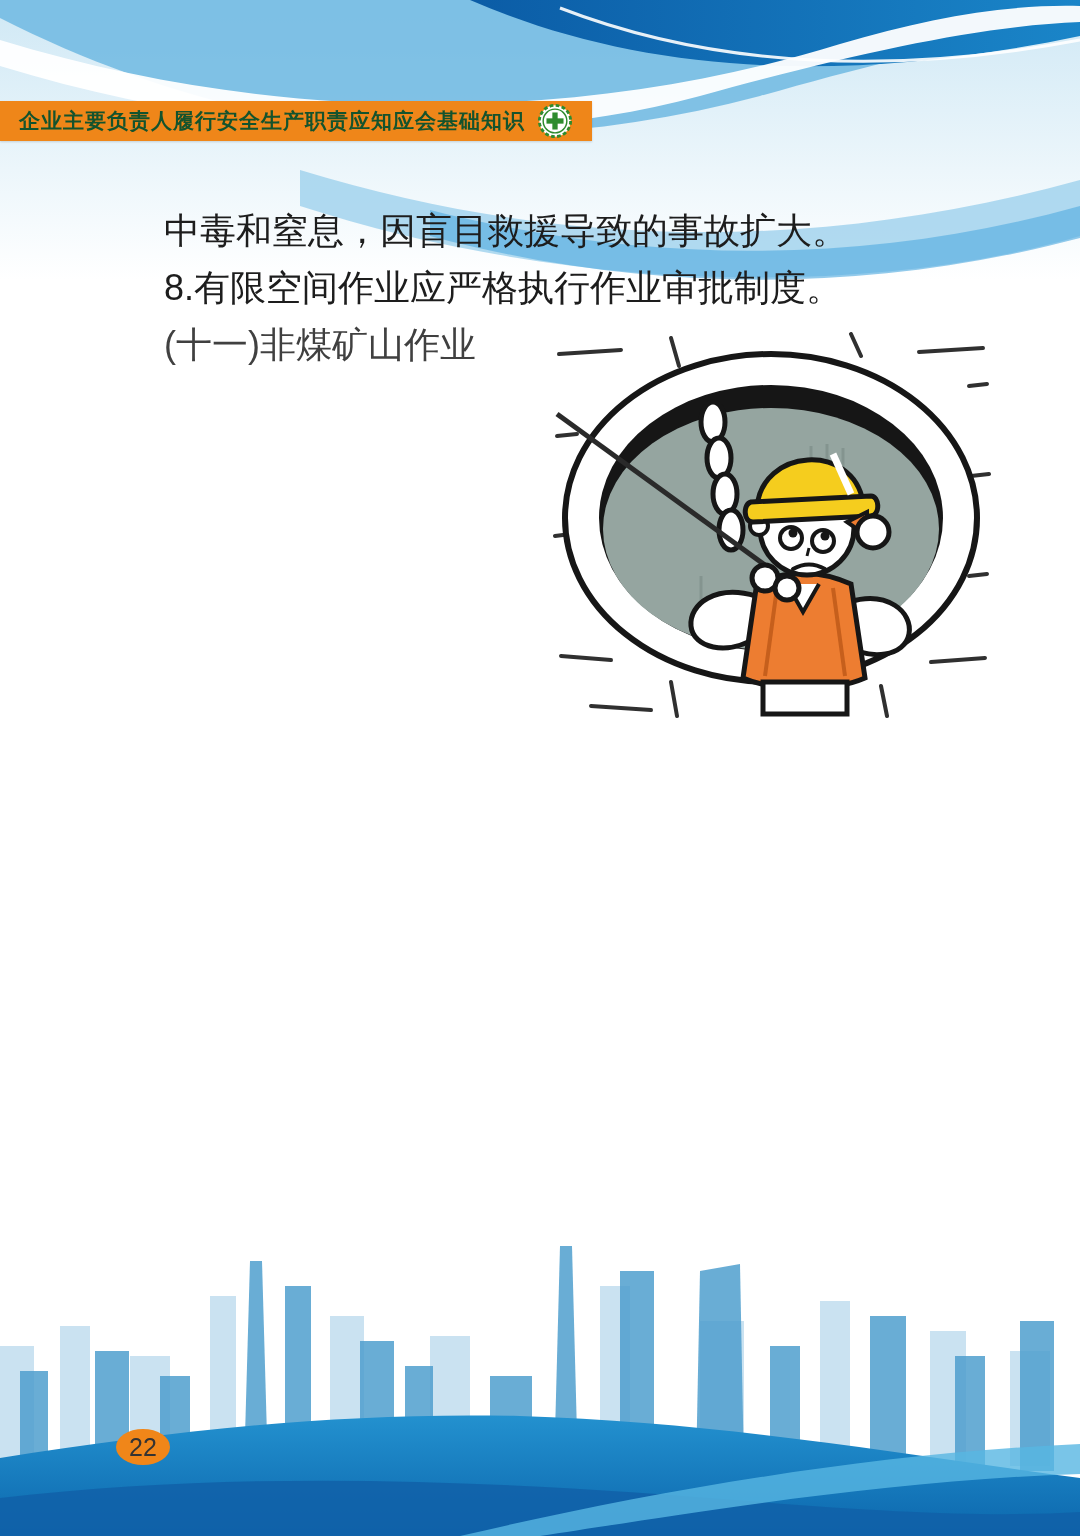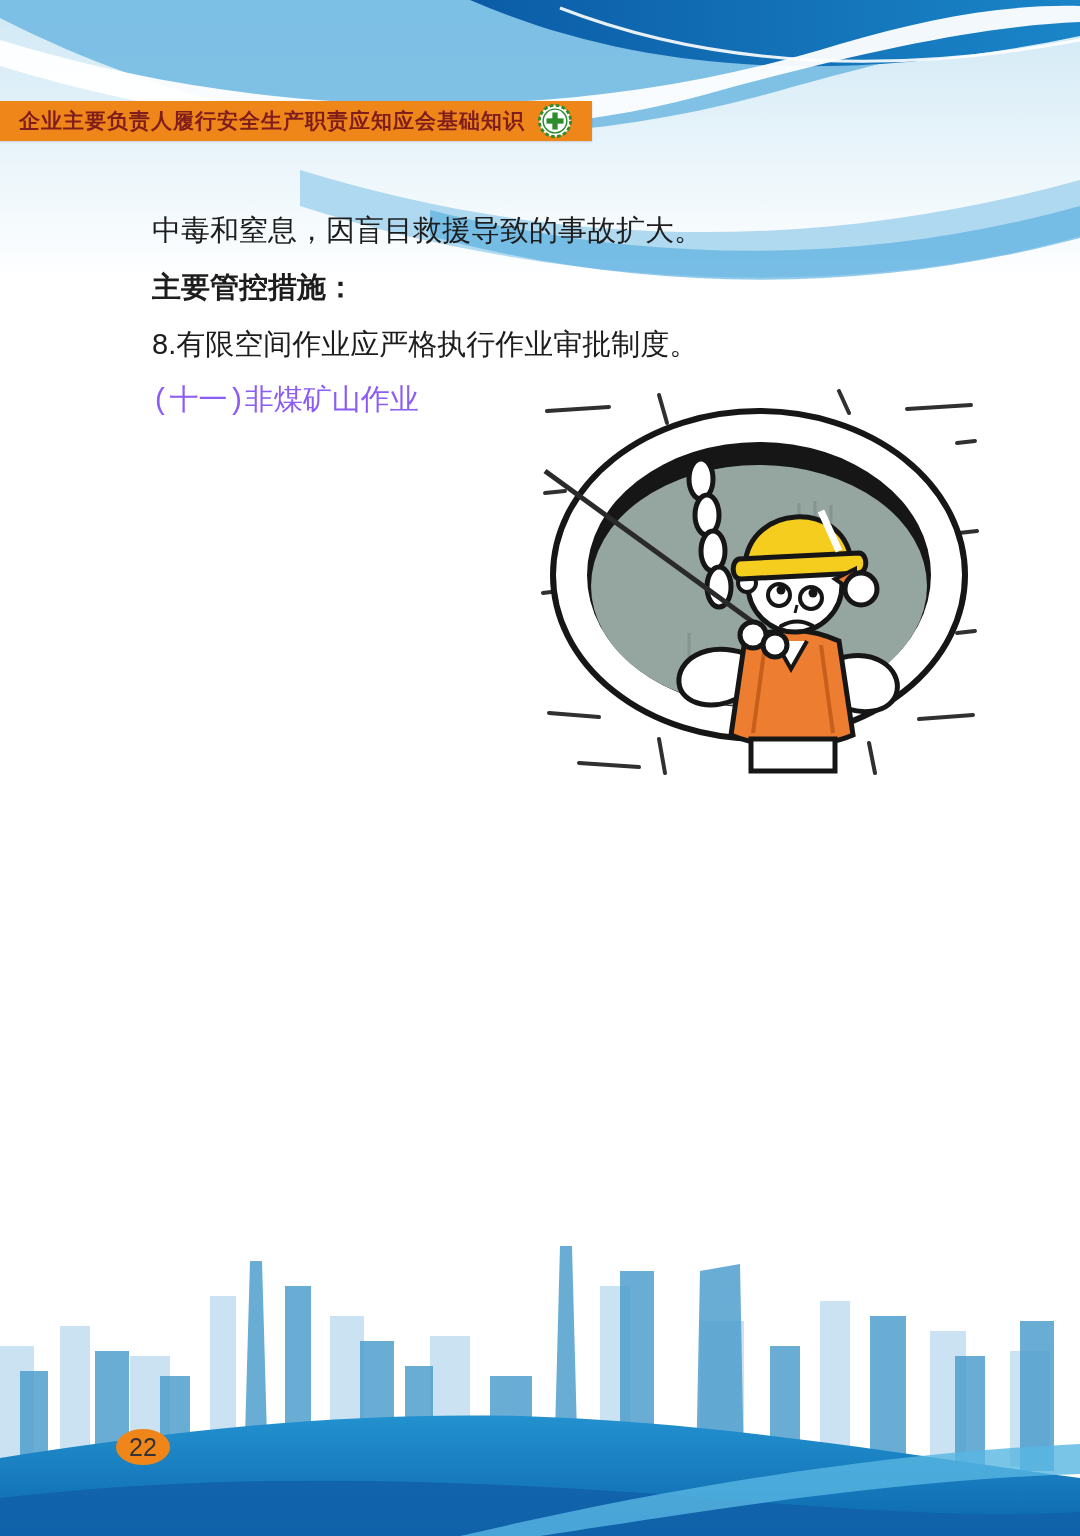--- a/index.html
+++ b/index.html
@@ -6,29 +6,29 @@
   body{width:1080px;height:1536px;background:#ffffff;font-family:"Liberation Sans","DejaVu Sans",sans-serif;}
   .page{position:relative;width:1080px;height:1536px;overflow:hidden;background:#ffffff;}
 
   
   .top-deco{position:absolute;left:0;top:0;width:1080px;height:280px;z-index:1;}
 
   
   .banner{position:absolute;left:0;top:101px;width:592px;height:40px;background:#ef8619;z-index:3;
           display:flex;align-items:center;justify-content:center;gap:12px;
           box-shadow:0 1px 2px rgba(0,0,0,.15);}
-  .banner-title{color:#7f1d1d;font-size:21px;font-weight:bold;letter-spacing:1px;white-space:nowrap;}
+  .banner-title{color:#14532d;font-size:21px;font-weight:bold;letter-spacing:1px;white-space:nowrap;}
   .logo{width:36px;height:36px;flex:0 0 auto;}
 
   
-  .content{position:absolute;left:118px;top:202px;width:845px;z-index:2;
-           font-size:29px;line-height:57px;color:#1d1d1d;text-align:justify;}
+  .content{position:absolute;left:130px;top:202px;width:845px;z-index:2;
+           font-size:36px;line-height:57px;color:#1d1d1d;text-align:justify;}
   .content p{margin:0;text-indent:34px;}
   .content p.bold{font-weight:bold;}
-  .content p.blue{color:#8b5cf6;font-family:Liberation Mono, monospace;}
+  .content p.blue{color:#404040;}
 
   .figure{float:right;width:440px;height:405px;margin:10px -16px 0 14px;}
   .figure svg{display:block;}
 
   
   .bottom-deco{position:absolute;left:0;bottom:0;width:1080px;height:310px;z-index:1;}
   .badge-num{font-family:"Liberation Sans","DejaVu Sans",sans-serif;font-size:25px;fill:#333333;}
 </style>
 </head>
 <body>
@@ -60,21 +60,20 @@
     <svg class="logo" viewBox="0 0 38 38">
       <circle cx="19" cy="19" r="16.5" fill="#ffffff" stroke="#2e8b2e" stroke-width="3" stroke-dasharray="4 2.5"></circle>
       <circle cx="19" cy="19" r="12.5" fill="#ffffff" stroke="#2e8b2e" stroke-width="1.5"></circle>
       <rect x="16.2" y="10" width="5.6" height="18" fill="#2e8b2e"></rect>
       <rect x="10" y="16.2" width="18" height="5.6" fill="#2e8b2e"></rect>
     </svg>
   </div>
 
   <div class="content">
     <p>中毒和窒息，因盲目救援导致的事故扩大。</p>
-    <p class="bold">主要管控措施：</p>
     <p>8.有限空间作业应严格执行作业审批制度。</p>
 
     <div class="figure">
       <svg viewBox="0 0 440 393" width="440" height="393">
 
         <g stroke="#1a1a1a" stroke-width="4" stroke-linecap="round" opacity="0.9">
           <line x1="8" y1="28" x2="70" y2="24"></line>
             <line x1="120" y1="12" x2="128" y2="40"></line>
           <line x1="300" y1="8" x2="310" y2="30"></line>
             <line x1="368" y1="26" x2="432" y2="22"></line>

